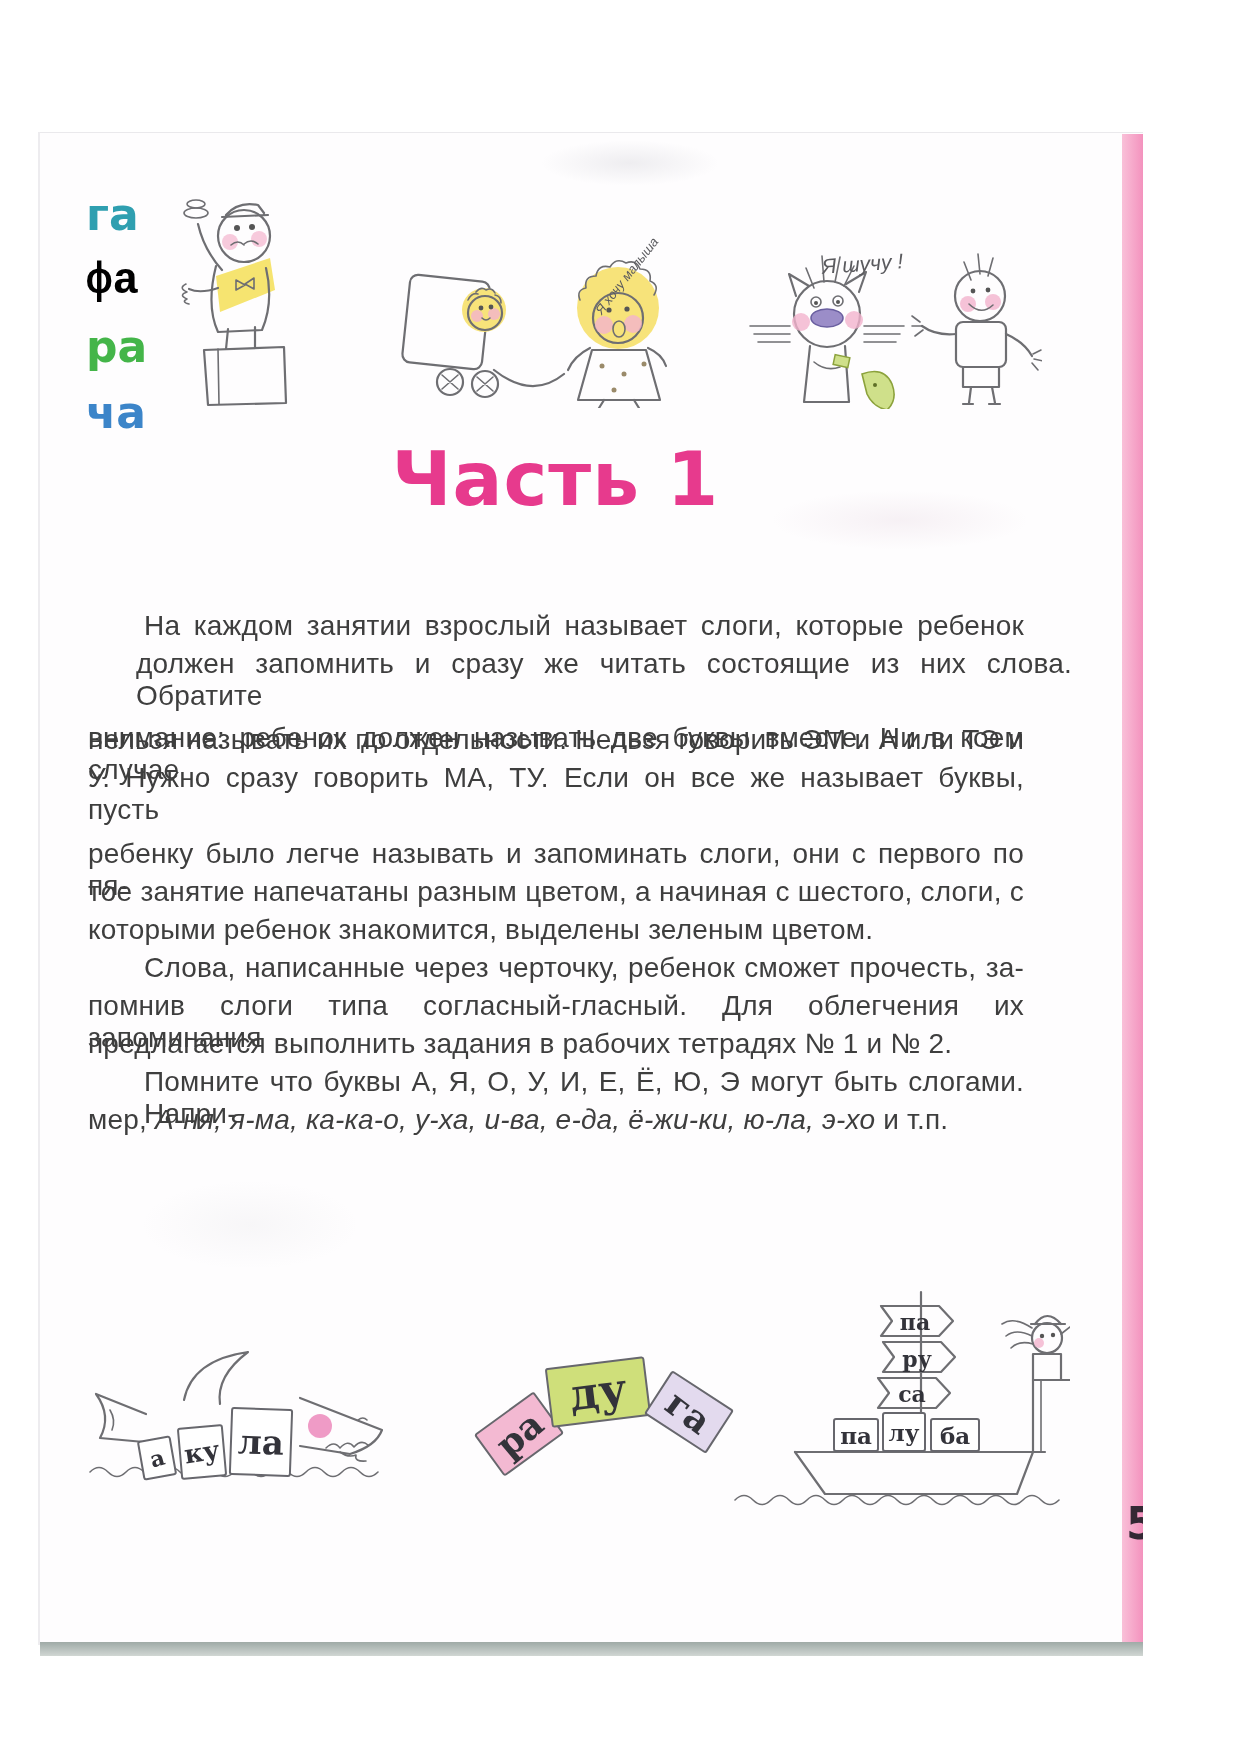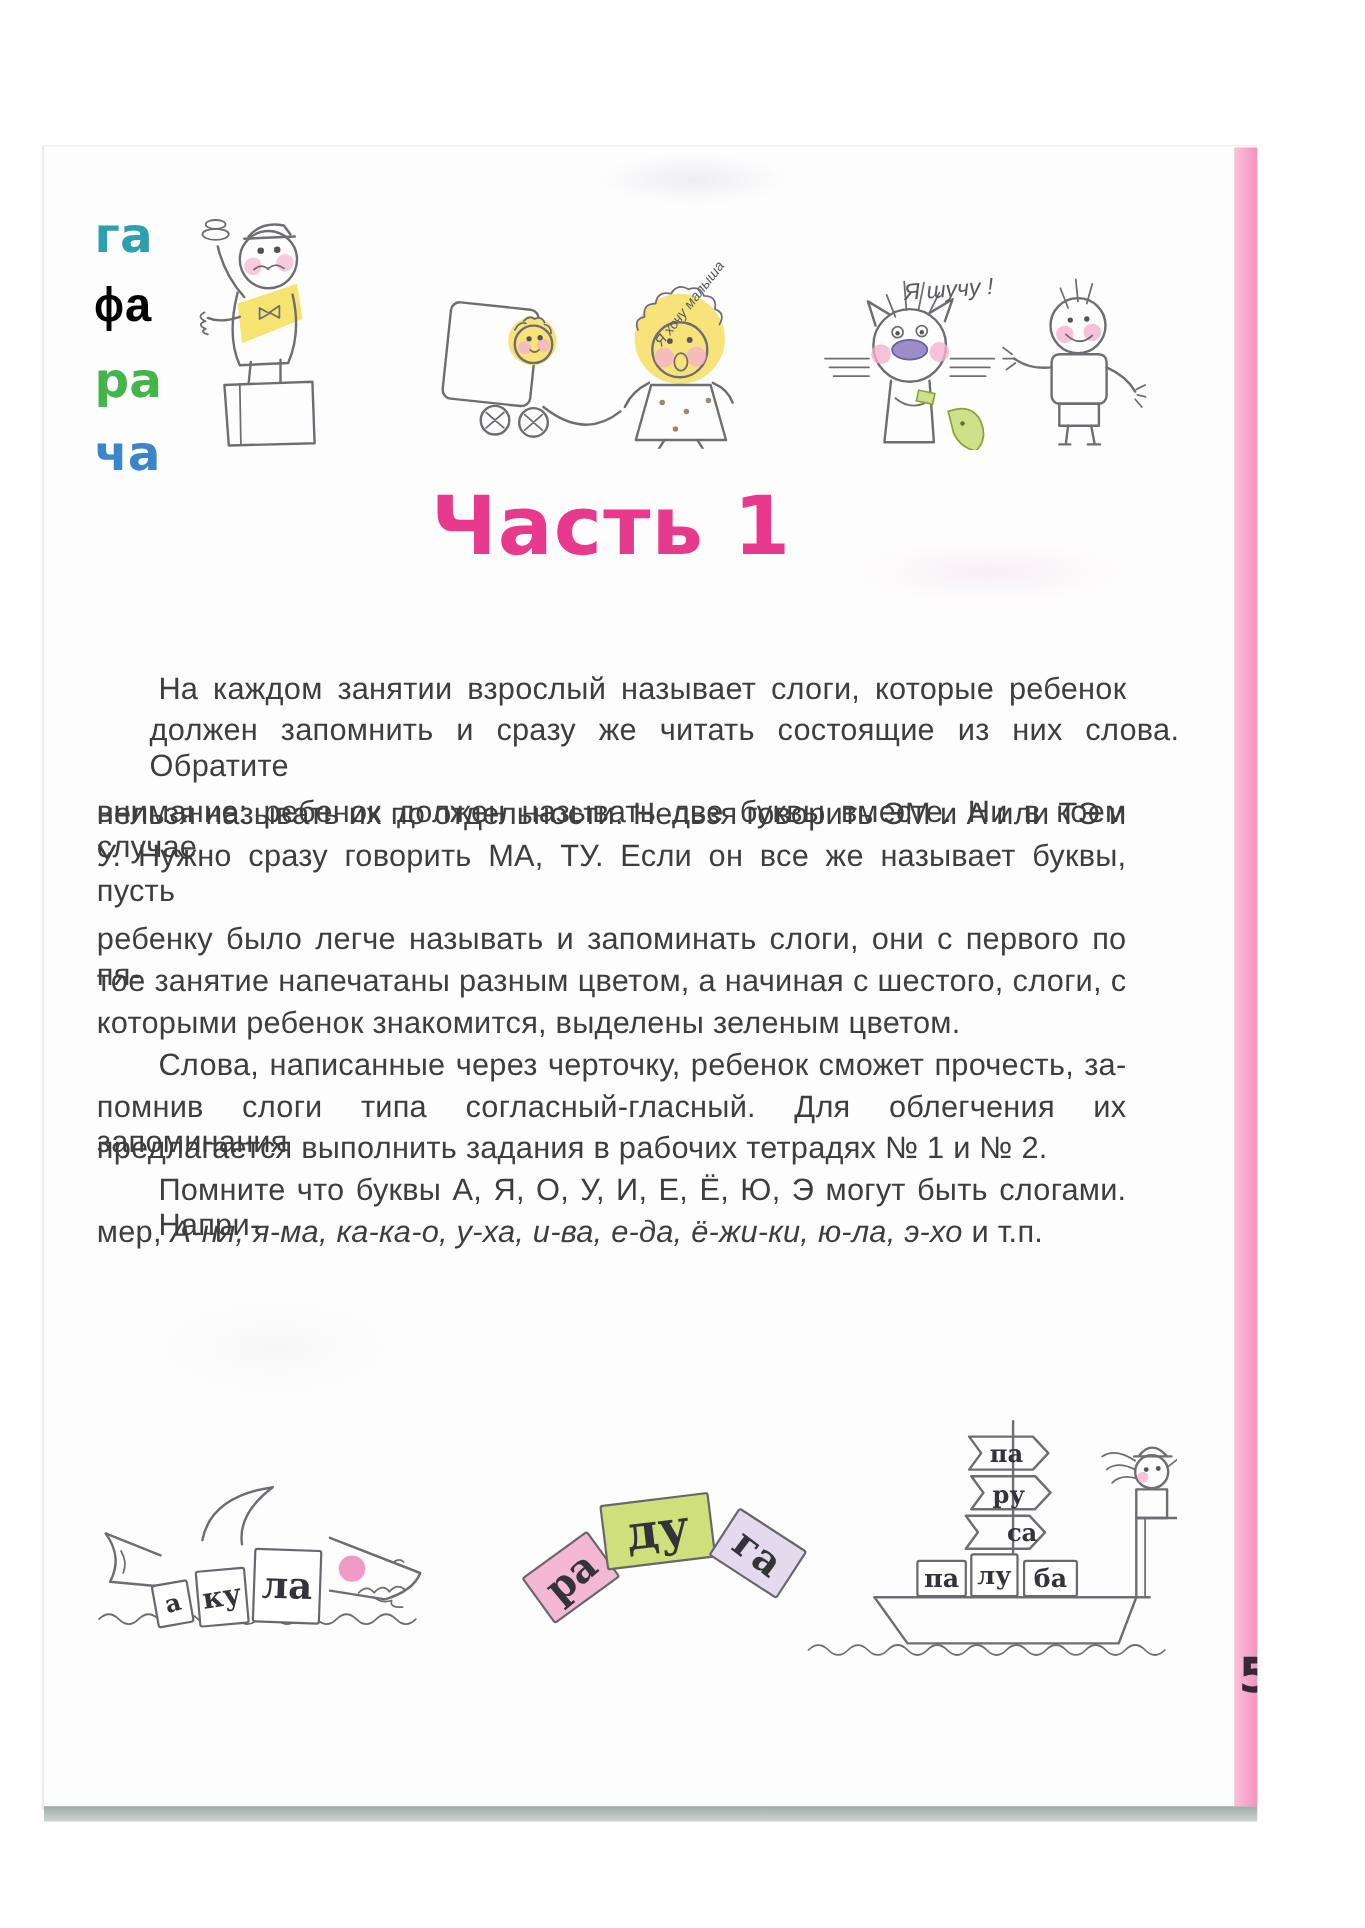--- a/index.html
+++ b/index.html
@@ -219,21 +219,21 @@
       <path class="ln thin" d="M10 238 q9 -9 18 0 t18 0 t18 0 t18 0 t18 0 t18 0 t18 0 t18 0 t18 0 t18 0 t18 0 t18 0 t18 0 t18 0 t18 0 t18 0 t18 0 t18 0"></path>
     </svg>
   </div>
 
   <div class="abs flag-text" style="left:884px;top:1309px;width:62px;height:26px;">
     <span class="card-letter" style="font-size:22px;">па</span>
     </div>
   <div class="abs flag-text" style="left:886px;top:1346px;width:62px;height:26px;justify-content:center;">
     <span class="card-letter" style="font-size:22px;">ру</span>
     </div>
-  <div class="abs flag-text" style="left:881px;top:1381px;width:62px;height:26px;justify-content:flex-end;">
+  <div class="abs flag-text" style="left:881px;top:1381px;width:62px;height:26px;">
     <span class="card-letter" style="font-size:22px;">са</span>
     </div>
 
   <div class="abs card deckcard" style="left:833px;top:1418px;width:46px;height:34px;">
     <span class="card-letter" style="font-size:23px;">па</span>
     </div>
   <div class="abs card deckcard" style="left:882px;top:1412px;width:44px;height:40px;">
     <span class="card-letter" style="font-size:23px;">лу</span>
     </div>
   <div class="abs card deckcard" style="left:930px;top:1418px;width:50px;height:34px;">

